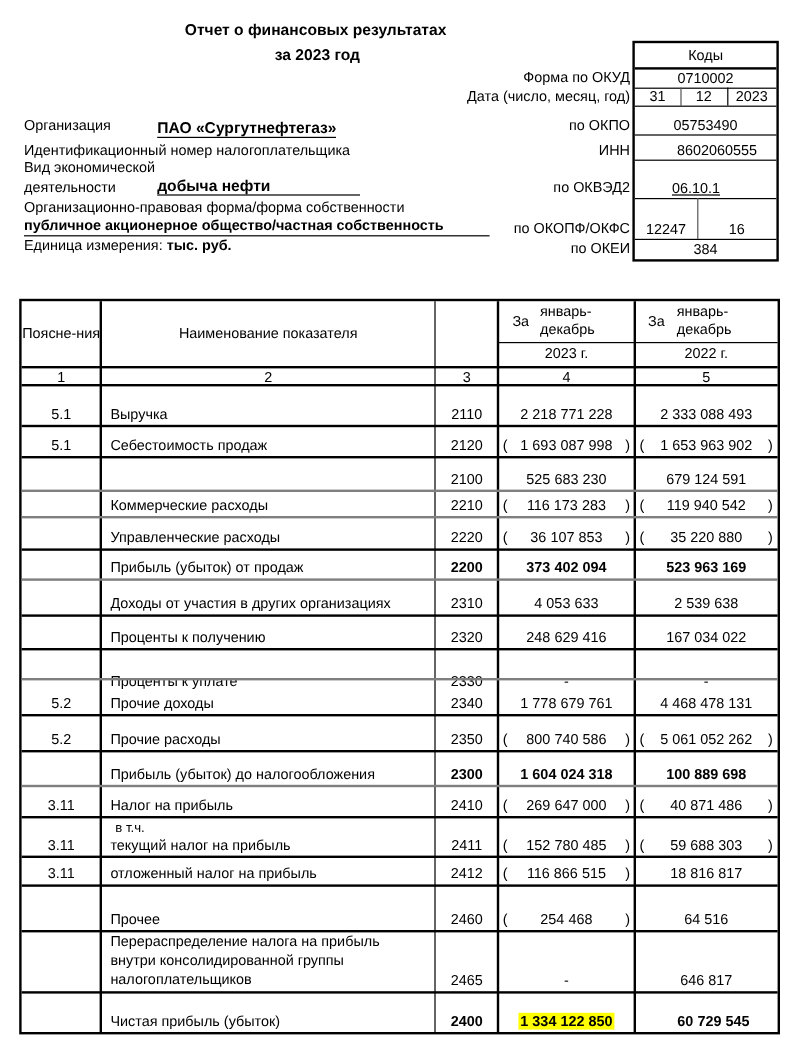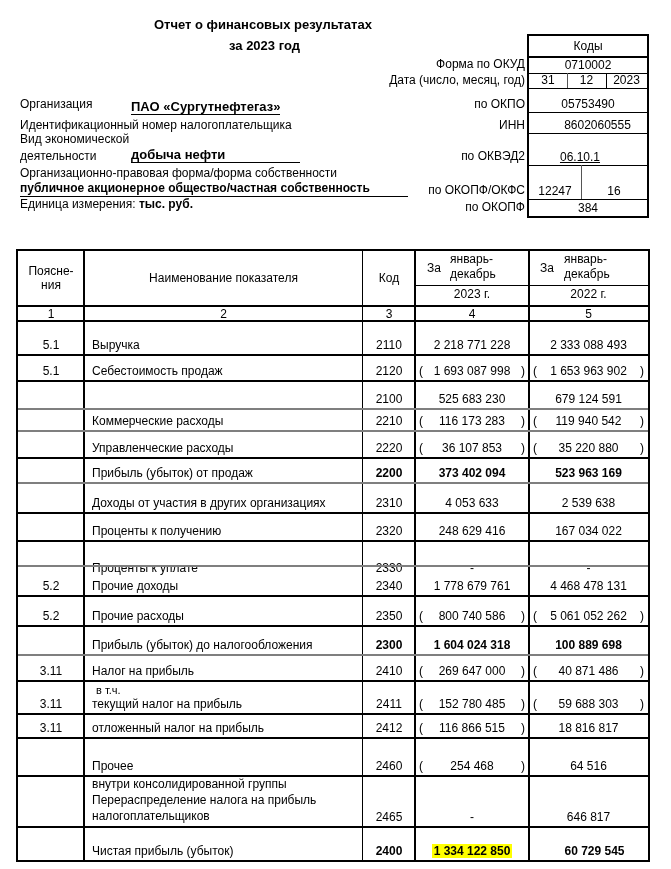--- a/index.html
+++ b/index.html
@@ -38,21 +38,21 @@
 
 <div class="abs title" style="left:154px; top:17px;">Отчет о финансовых результатах</div>
 <div class="abs title" style="left:229px; top:38px;">за   2023 год</div>
 
 <div class="abs lbl right" style="right:146px; top:57px;">Форма по ОКУД</div>
 <div class="abs lbl right" style="right:146px; top:73px;">Дата (число, месяц, год)</div>
 <div class="abs lbl right" style="right:146px; top:97px;">по ОКПО</div>
 <div class="abs lbl right" style="right:146px; top:118px;">ИНН</div>
 <div class="abs lbl right" style="right:146px; top:149px;">по ОКВЭД2</div>
 <div class="abs lbl right" style="right:146px; top:183px;">по ОКОПФ/ОКФС</div>
-<div class="abs lbl right" style="right:146px; top:200px;">по ОКОПФ</div>
+<div class="abs lbl right" style="right:146px; top:200px;">по ОКЕИ</div>
 
 <div class="codes">
   <div class="cell" style="left:0; top:0; width:118px; height:21px; align-items:center;">Коды</div>
   <div class="hline2" style="top:20px;"></div>
   <div class="cell" style="left:0; top:21px; width:118px; height:16px;">0710002</div>
   <div class="hline" style="top:37px;"></div>
   <div class="cell" style="left:0; top:37px; width:38px; height:15px;">31</div>
   <div class="vline" style="left:38px; top:37px; height:15px; border-left-color:#555;"></div>
   <div class="cell" style="left:38px; top:37px; width:39px; height:15px;">12</div>
   <div class="vline" style="left:77px; top:37px; height:15px;"></div>
@@ -76,26 +76,25 @@
 <div class="abs lbl" style="left:20px; top:118px;">Идентификационный номер налогоплательщика</div>
 <div class="abs lbl" style="left:20px; top:132px;">Вид экономической</div>
 <div class="abs lbl" style="left:20px; top:149px;">деятельности</div>
 <div class="abs bold" style="left:131px; top:147px; font-size:13px; width:169px; line-height:15px; border-bottom:1px solid #000;">добыча нефти</div>
 <div class="abs lbl" style="left:20px; top:166px;">Организационно-правовая форма/форма собственности</div>
 <div class="abs bold" style="left:20px; top:181px; width:388px; line-height:15px; border-bottom:1px solid #000;">публичное акционерное общество/частная собственность</div>
 <div class="abs lbl" style="left:20px; top:197px;"><span>Единица измерения: </span><span class="bold">тыс. руб.</span></div>
 
 <div class="tbl" id="main-table">
 
-  <div class="tcell c1" style="top:8px; height:40px; flex-direction:column; align-items:center; justify-content:center; line-height:14px;">
+  <div class="tcell c1" style="top:8px; height:40px; flex-direction:row; align-items:center; justify-content:center; line-height:14px;">
     <span>Поясне-</span>
     <span>ния</span>
   </div>
   <div class="tcell" style="left:66px; width:279px; top:0; height:55px; justify-content:center; align-items:center;">Наименование показателя</div>
-  <div class="tcell" style="left:345px; width:52px; top:0; height:55px; justify-content:center; align-items:center;">Код</div>
 
   <div class="tcell" style="left:397px; width:114px; top:0; height:34px; display:block;">
     <span style="position:absolute; left:12px; top:10px;">За</span>
     <span style="position:absolute; left:35px; top:1px;">январь-</span>
     <span style="position:absolute; left:35px; top:16px;">декабрь</span>
   </div>
   <div class="tcell" style="left:397px; width:114px; top:34px; height:20px; justify-content:center; align-items:center;">2023 г.</div>
 
   <div class="tcell" style="left:511px; width:119px; top:0; height:34px; display:block;">
     <span style="position:absolute; left:11px; top:10px;">За</span>
@@ -338,22 +337,22 @@
           <span class="paren-r">)</span>
         </div>
         <div class="tcell c5" style="top: 0px; height: 38px;">
           <span>64 516</span>
         </div>
       </div>
       <div class="hline" style="top: 524px; border-top-width: 2px;"></div>
       <div style="position: absolute; left: 0px; top: 524px; width: 630px; height: 51px;">
         <div class="tcell c1" style="top: 0px; height: 51px;"></div>
         <div class="tcell c2" style="top: 0px; height: 51px; flex-direction: column; align-items: flex-start; justify-content: flex-end; line-height: 16px;">
+          <span>Перераспределение налога на прибыль</span>
           <span>внутри консолидированной группы</span>
-          <span>Перераспределение налога на прибыль</span>
           <span>налогоплательщиков</span>
         </div>
         <div class="tcell c3" style="top: 0px; height: 51px;">2465</div>
         <div class="tcell c4" style="top: 0px; height: 51px;">
           <span>-</span>
         </div>
         <div class="tcell c5" style="top: 0px; height: 51px;">
           <span>646 817</span>
         </div>
       </div>

